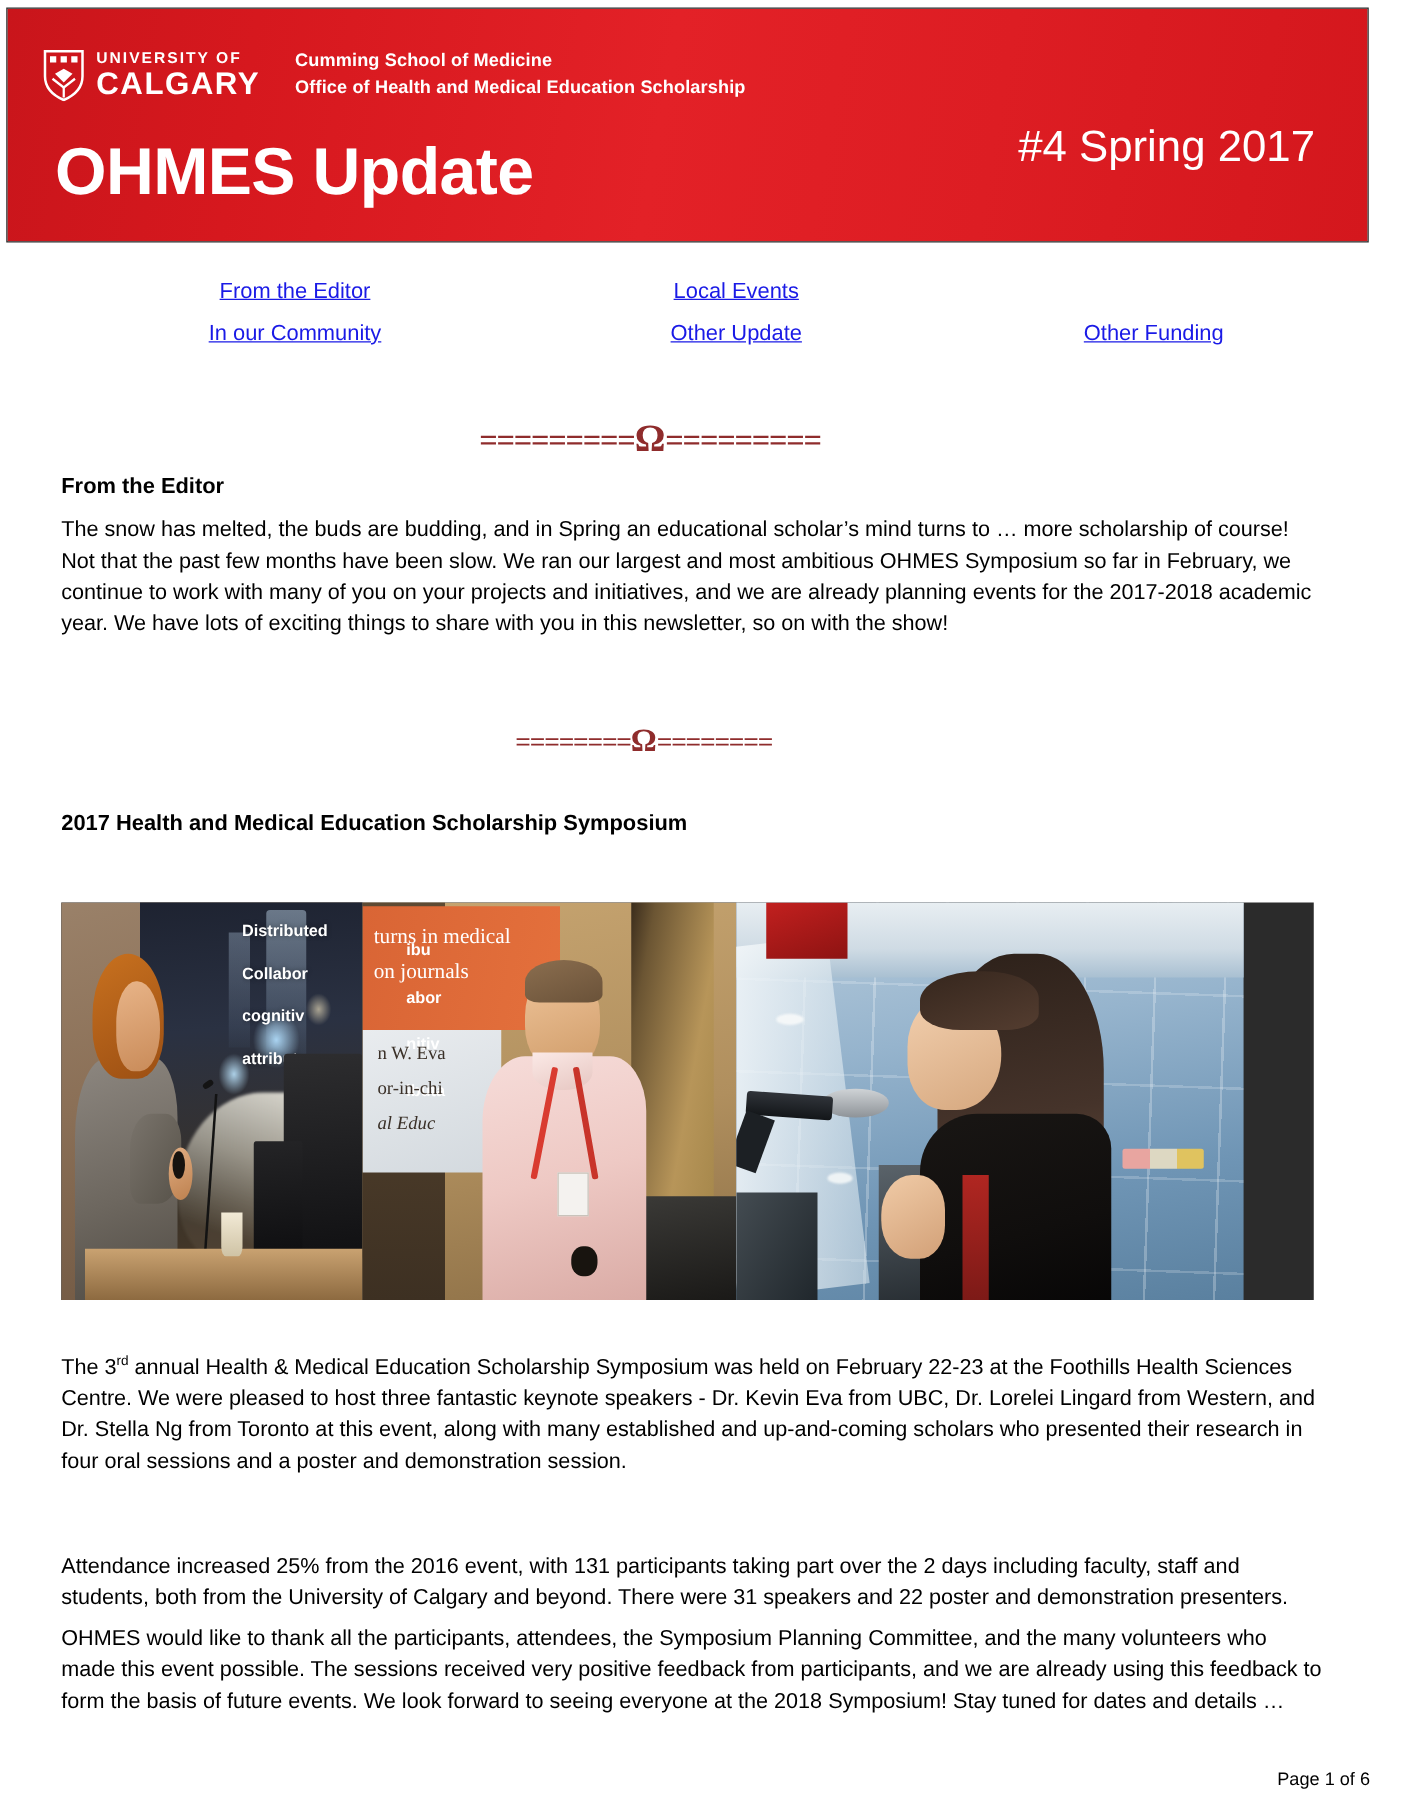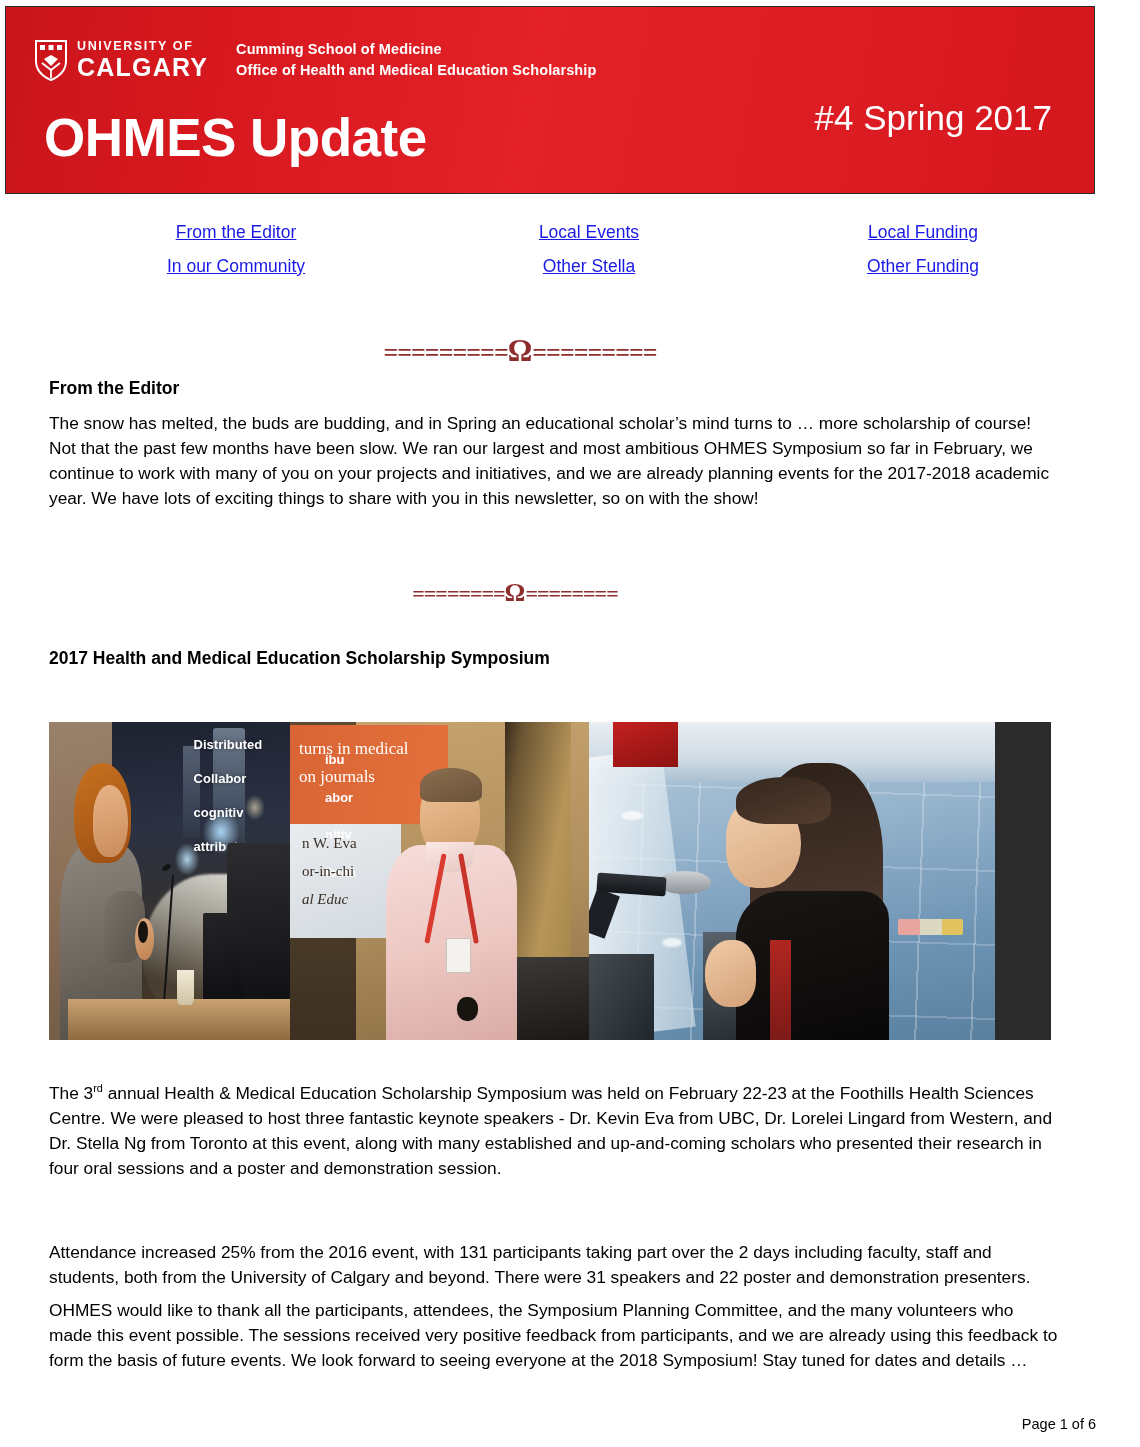--- a/index.html
+++ b/index.html
@@ -516,31 +516,28 @@
 
 <div class="nav-table">
 
   <div class="nav-row">
     <div class="nav-cell col1">
       <a class="nav-link">From the Editor</a>
     </div>
     <div class="nav-cell col2">
       <a class="nav-link">Local Events</a>
     </div>
-    <div class="nav-cell col3">
-      <a class="nav-link">Local Funding</a>
-    </div>
   </div>
 
   <div class="nav-row">
     <div class="nav-cell col1">
       <a class="nav-link">In our Community</a>
     </div>
     <div class="nav-cell col2">
-      <a class="nav-link">Other Stella</a>
+      <a class="nav-link">Other Update</a>
     </div>
     <div class="nav-cell col3">
       <a class="nav-link">Other Funding</a>
     </div>
   </div>
 
 </div>
 
 <div class="divider divider-1"><span>=========</span><span class="omega">Ω</span><span>=========</span></div>
 

